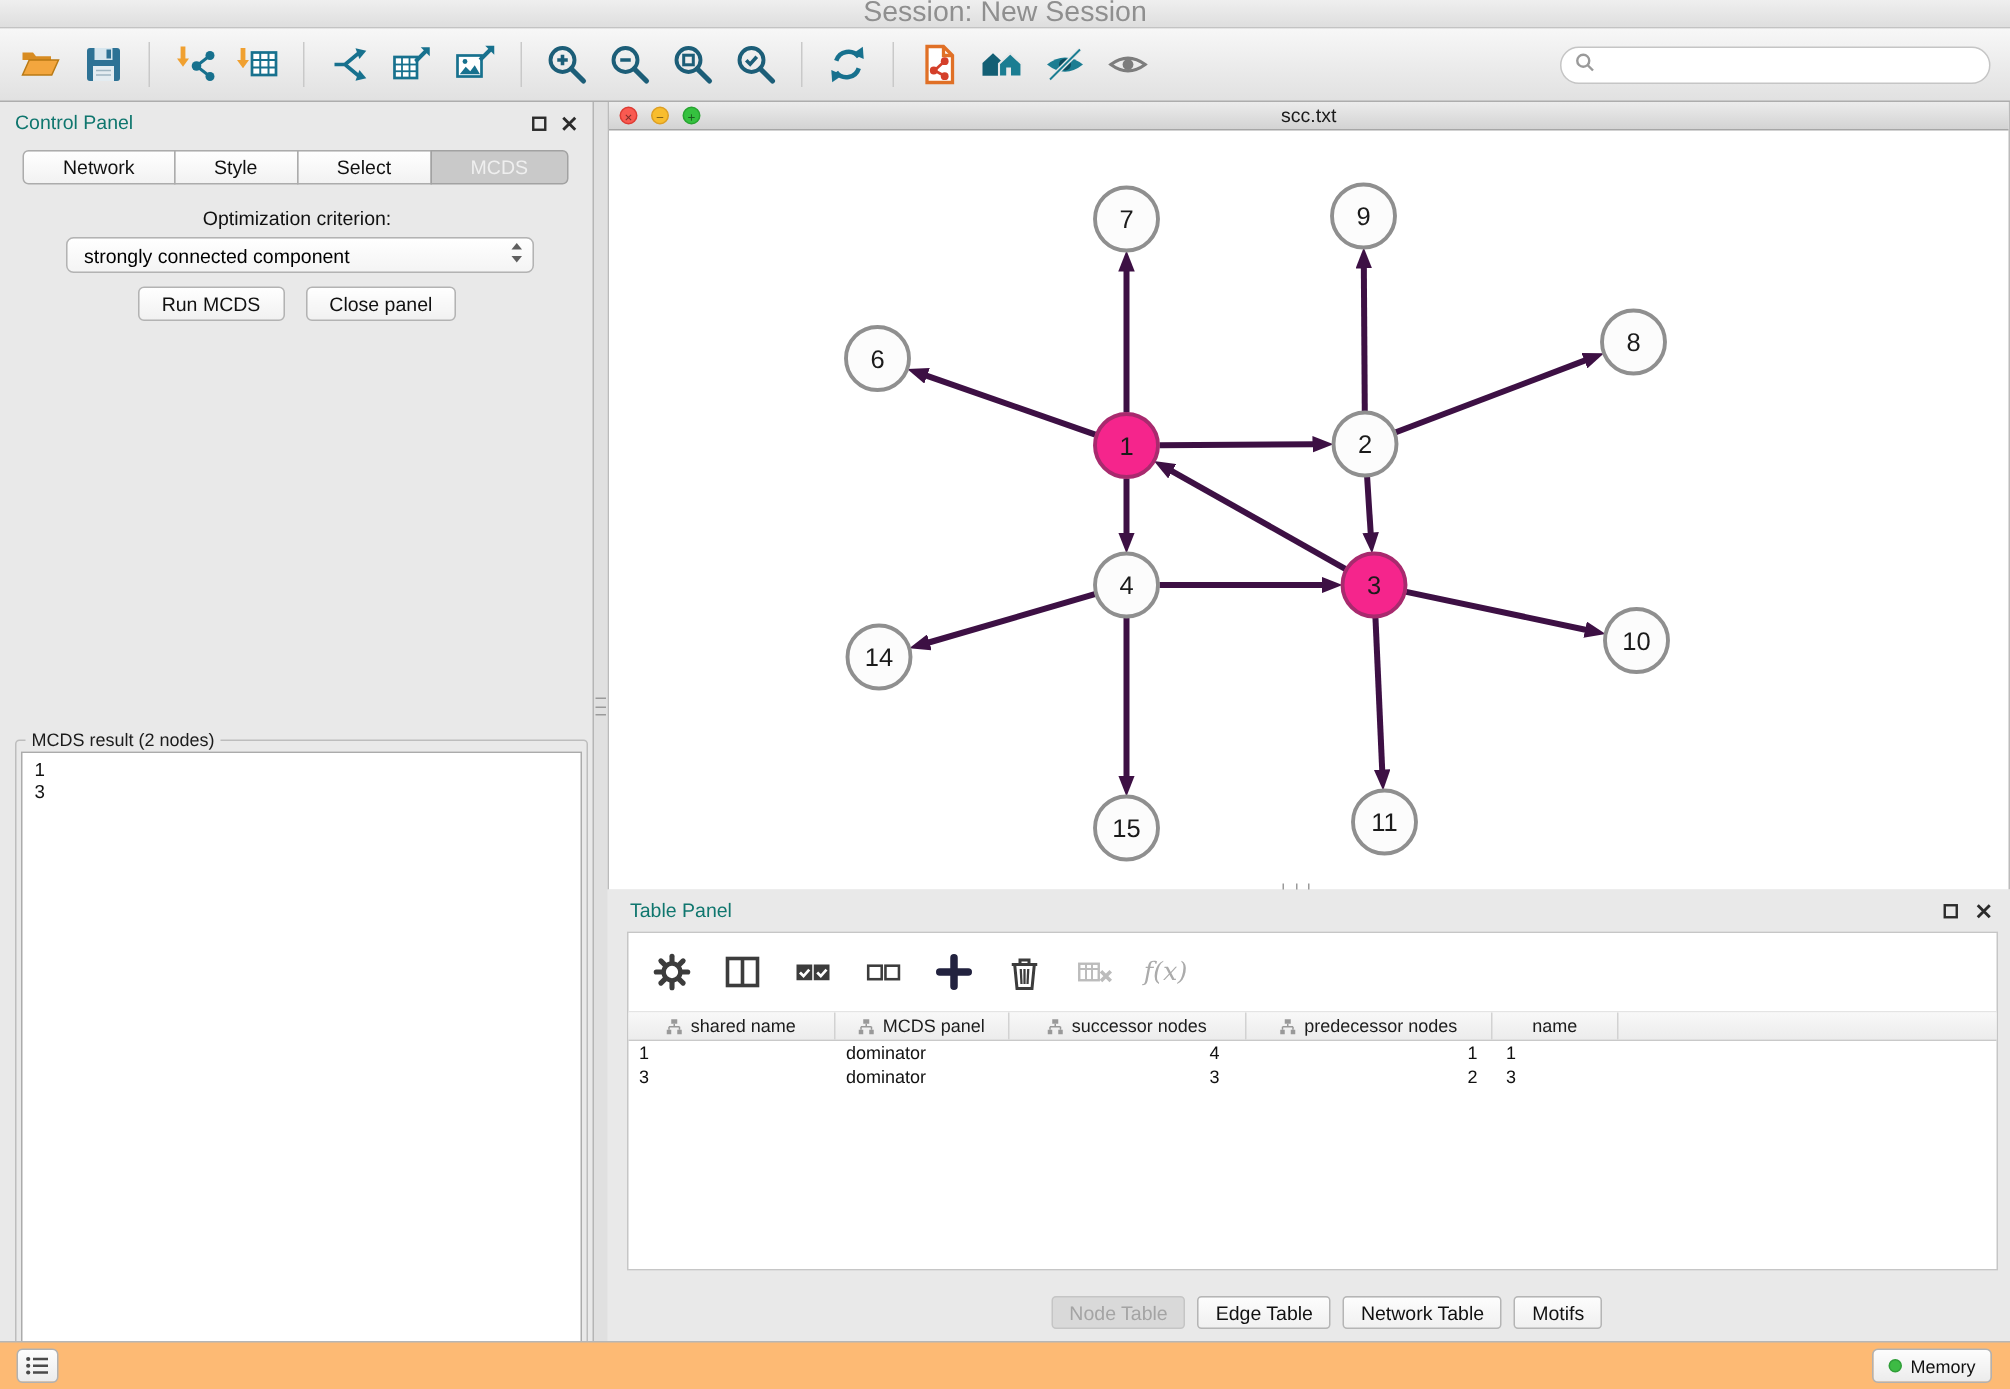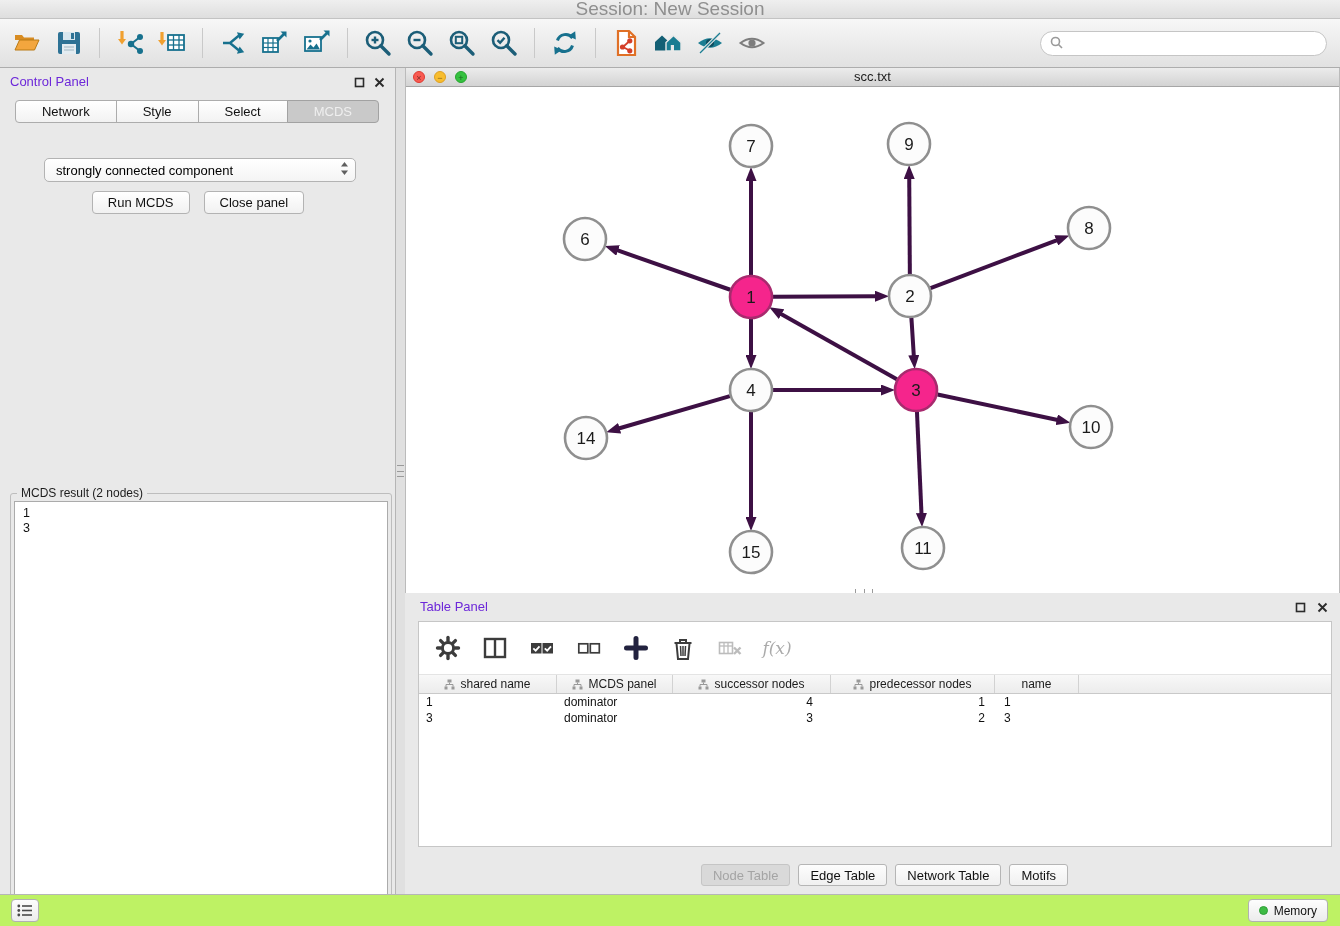--- a/index.html
+++ b/index.html
@@ -17,21 +17,21 @@
     display:flex; align-items:center; padding-left:6px; }
   .tbtn { width:42px; height:40px; display:flex; align-items:center; justify-content:center; border-radius:4px; }
   .sep { width:1px; height:30px; background:#c9c9c9; margin:0 9px; }
   .search { position:absolute; right:13px; top:31px; width:287px; height:25px; background:#fff;
     border:1px solid #c5c5c5; border-radius:13px; display:flex; align-items:center; padding:0 9px; gap:5px; }
   .search input { border:none; outline:none; flex:1; font-size:13px; background:transparent; font-family:"Liberation Sans",sans-serif; }
 
   
   .control-panel { position:absolute; left:0; top:68px; width:396px; height:826px;
     background:#e9e9e9; border-right:1px solid #b5b5b5; }
-  .panel-head { position:relative; height:26px; font-size:13px; color:#6d28d9; }
+  .panel-head { position:relative; height:26px; font-size:13px; color:#0f766e; }
   .panel-head .ph-title { position:absolute; left:10px; top:6px; }
   .ph-btn { position:absolute; top:7px; width:14px; height:14px; display:flex; align-items:center; justify-content:center; }
   .cp-tabs { display:flex; justify-content:center; margin-top:6px; }
   .tab { border:1px solid #acacac; background:linear-gradient(#ffffff,#f2f2f2); font-size:13px; color:#111;
     padding:3px 26px; margin-left:-1px; }
   .tab:first-child { border-radius:4px 0 0 4px; }
   .tab:last-child { border-radius:0 4px 4px 0; }
   .tab.active { background:#c9c9c9; color:#efefef; border-color:#a2a2a2; }
   .opt-label { position:absolute; left:0; top:70px; width:396px; text-align:center; font-size:13px; color:#111; }
   .dropdown { position:absolute; left:44px; top:90px; width:312px; height:24px; background:linear-gradient(#ffffff,#f4f4f4);
@@ -79,21 +79,21 @@
   .c1 { width:116px; padding-left:7px; }
   .c2 { width:158px; padding-right:18px; text-align:right; }
   .c3 { width:164px; padding-right:10px; text-align:right; }
   .c4 { width:84px;  padding-left:9px; }
   .tp-tabs { position:absolute; left:12px; top:271px; width:935px; display:flex; justify-content:center; gap:8px; }
   .tp-tab { border:1px solid #b5b5b5; border-radius:3px; background:linear-gradient(#fdfdfd,#f0f0f0);
     font-size:13px; color:#111; padding:2.5px 11px; }
   .tp-tab.active { background:#d9d9d9; color:#a4a4a4; border-color:#c5c5c5; }
 
   
-  .statusbar { position:absolute; left:0; top:894px; width:1340px; height:32px; background:#bef264; border-top:1px solid #b6b6b6; }
+  .statusbar { position:absolute; left:0; top:894px; width:1340px; height:32px; background:#fdba74; border-top:1px solid #b6b6b6; }
   .list-btn { position:absolute; left:11px; top:4px; width:28px; height:23px; border:1px solid #b1b1b1; border-radius:4px;
     background:linear-gradient(#fdfdfd,#ececec); display:flex; align-items:center; justify-content:center; }
   .memory-btn { position:absolute; right:12px; top:4px; height:23px; border:1px solid #b1b1b1; border-radius:4px;
     background:linear-gradient(#fdfdfd,#ececec); display:flex; align-items:center; gap:6px; padding:0 10px; font-size:12px; color:#111; }
   .mem-dot { width:9px; height:9px; border-radius:50%; background:#3dbb44; border:1px solid #2f9e38; }
 </style>
 </head>
 <body>
 
 <div class="titlebar">
@@ -264,20 +264,21 @@
           <path d="M1.5 1.5 L9.5 9.5 M9.5 1.5 L1.5 9.5" stroke="#2b2b2b" stroke-width="1.9"></path>
         </svg>
     </span>
   </div>
   <div class="cp-tabs">
     <div class="tab">Network</div>
     <div class="tab">Style</div>
     <div class="tab">Select</div>
     <div class="tab active">MCDS</div>
   </div>
+  <div class="opt-label">Optimization criterion:</div>
   <div class="dropdown">
     <span class="dval">strongly connected component</span>
     <span>
       <svg width="9" height="15" viewBox="0 0 9 15">
           <path d="M4.5 1 L8 5.4 H1 z" fill="#5f5f5f"></path>
           <path d="M4.5 14 L1 9.6 H8 z" fill="#5f5f5f"></path>
         </svg>
     </span>
   </div>
   <div class="btn-row">

